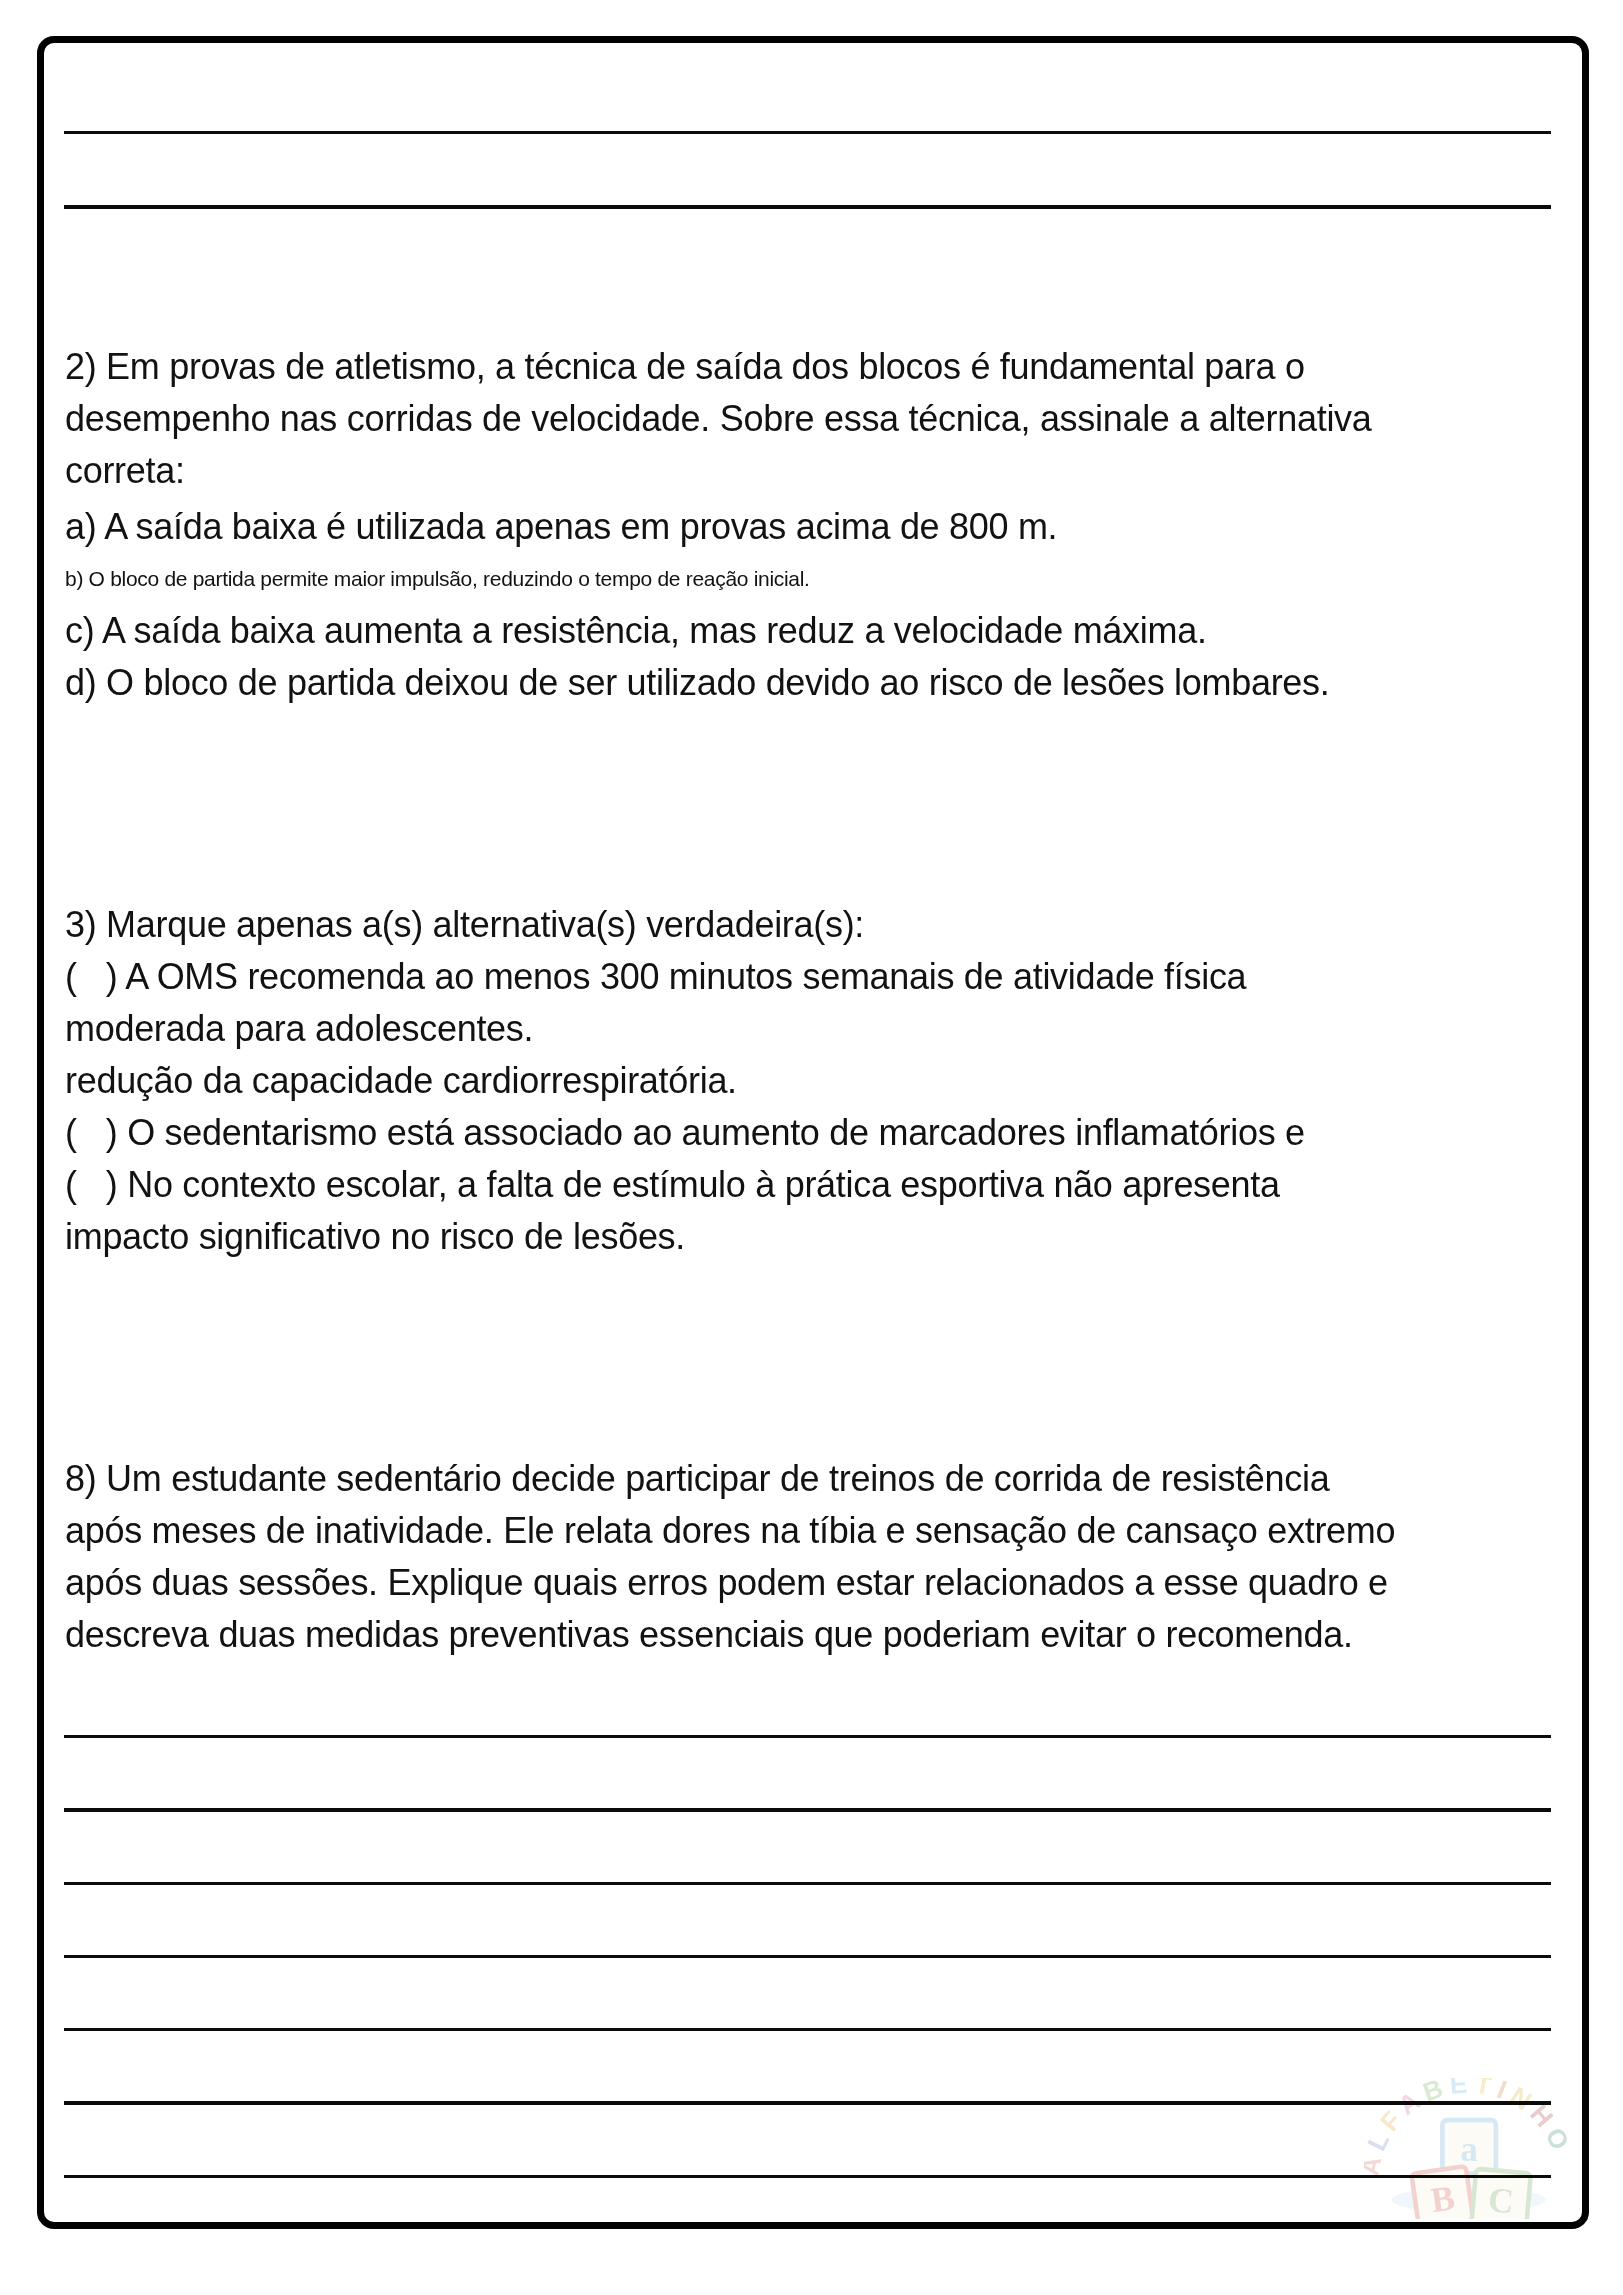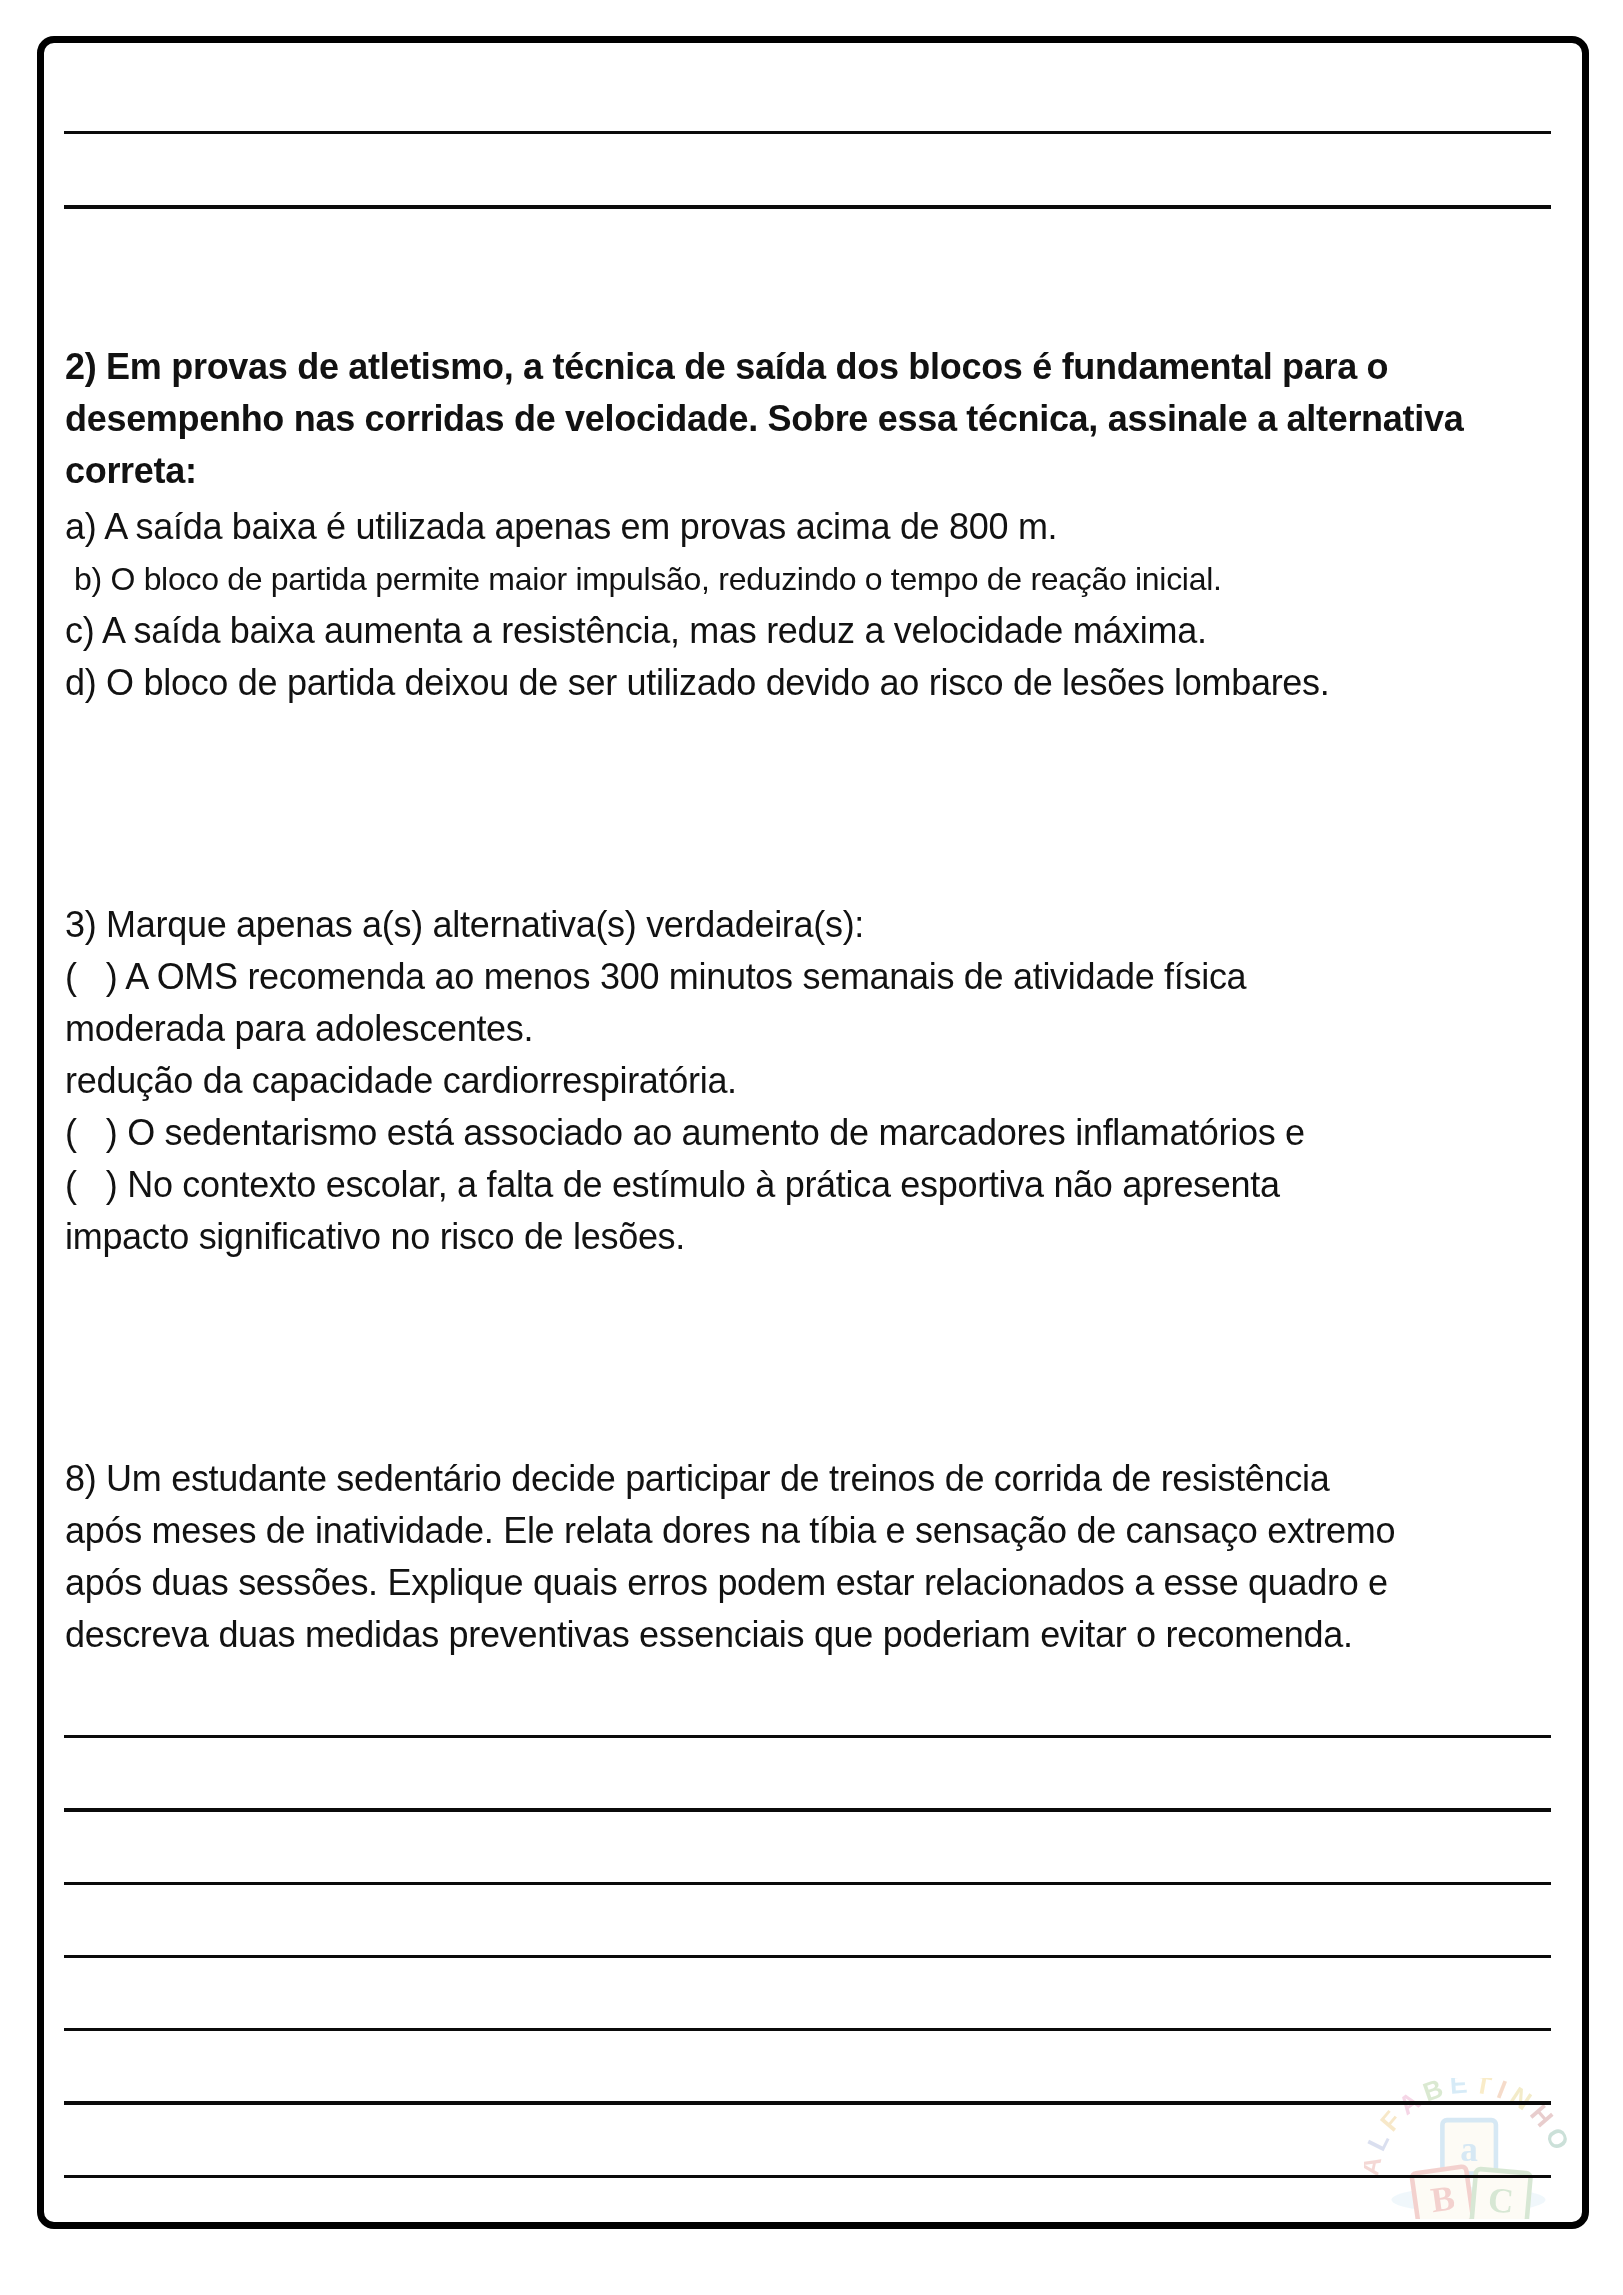--- a/index.html
+++ b/index.html
@@ -12,28 +12,28 @@
     position:absolute;left:37px;top:36px;width:1552px;height:2193px;
     box-sizing:border-box;border:7.2px solid #000;border-radius:17px;
     pointer-events:none;z-index:3;
   }
   .content{position:absolute;inset:0;z-index:2;}
   .qblock{position:absolute;left:65px;width:1504px;}
   .tline{
     white-space:pre;font-size:36px;line-height:52px;height:52px;
     letter-spacing:-0.3px;color:#121212;
   }
-  .tline.small{font-size:32px;margin-left:9px;}
+  .tline.small{font-size:21px;}
   .rule-group{position:absolute;left:64px;width:1487px;}
   .rule-line{height:3.3px;background:#0b0b0b;}
   .rg-top .rule-line{margin-bottom:71px;}
   .rg-bottom .rule-line{margin-bottom:70px;}
   #rules-top{top:131px;}
   #rules-bottom{top:1735px;}
-  #q2-intro{top:341px;font-weight:bold;}
+  #q2-intro{top:341px;}
   #q2-options{top:501px;}
   #q3{top:899px;}
   #q4{top:1453px;}
   .watermark{
     position:absolute;left:1364px;top:2078px;width:209px;height:141px;
     opacity:0.3;z-index:1;
   }
   .wm-arc{font-family:"Liberation Sans",sans-serif;font-weight:bold;font-size:40px;letter-spacing:9px;}
   .wm-blk-letter{font-family:"Liberation Serif",serif;font-weight:bold;font-size:54px;text-anchor:middle;}
 </style>

